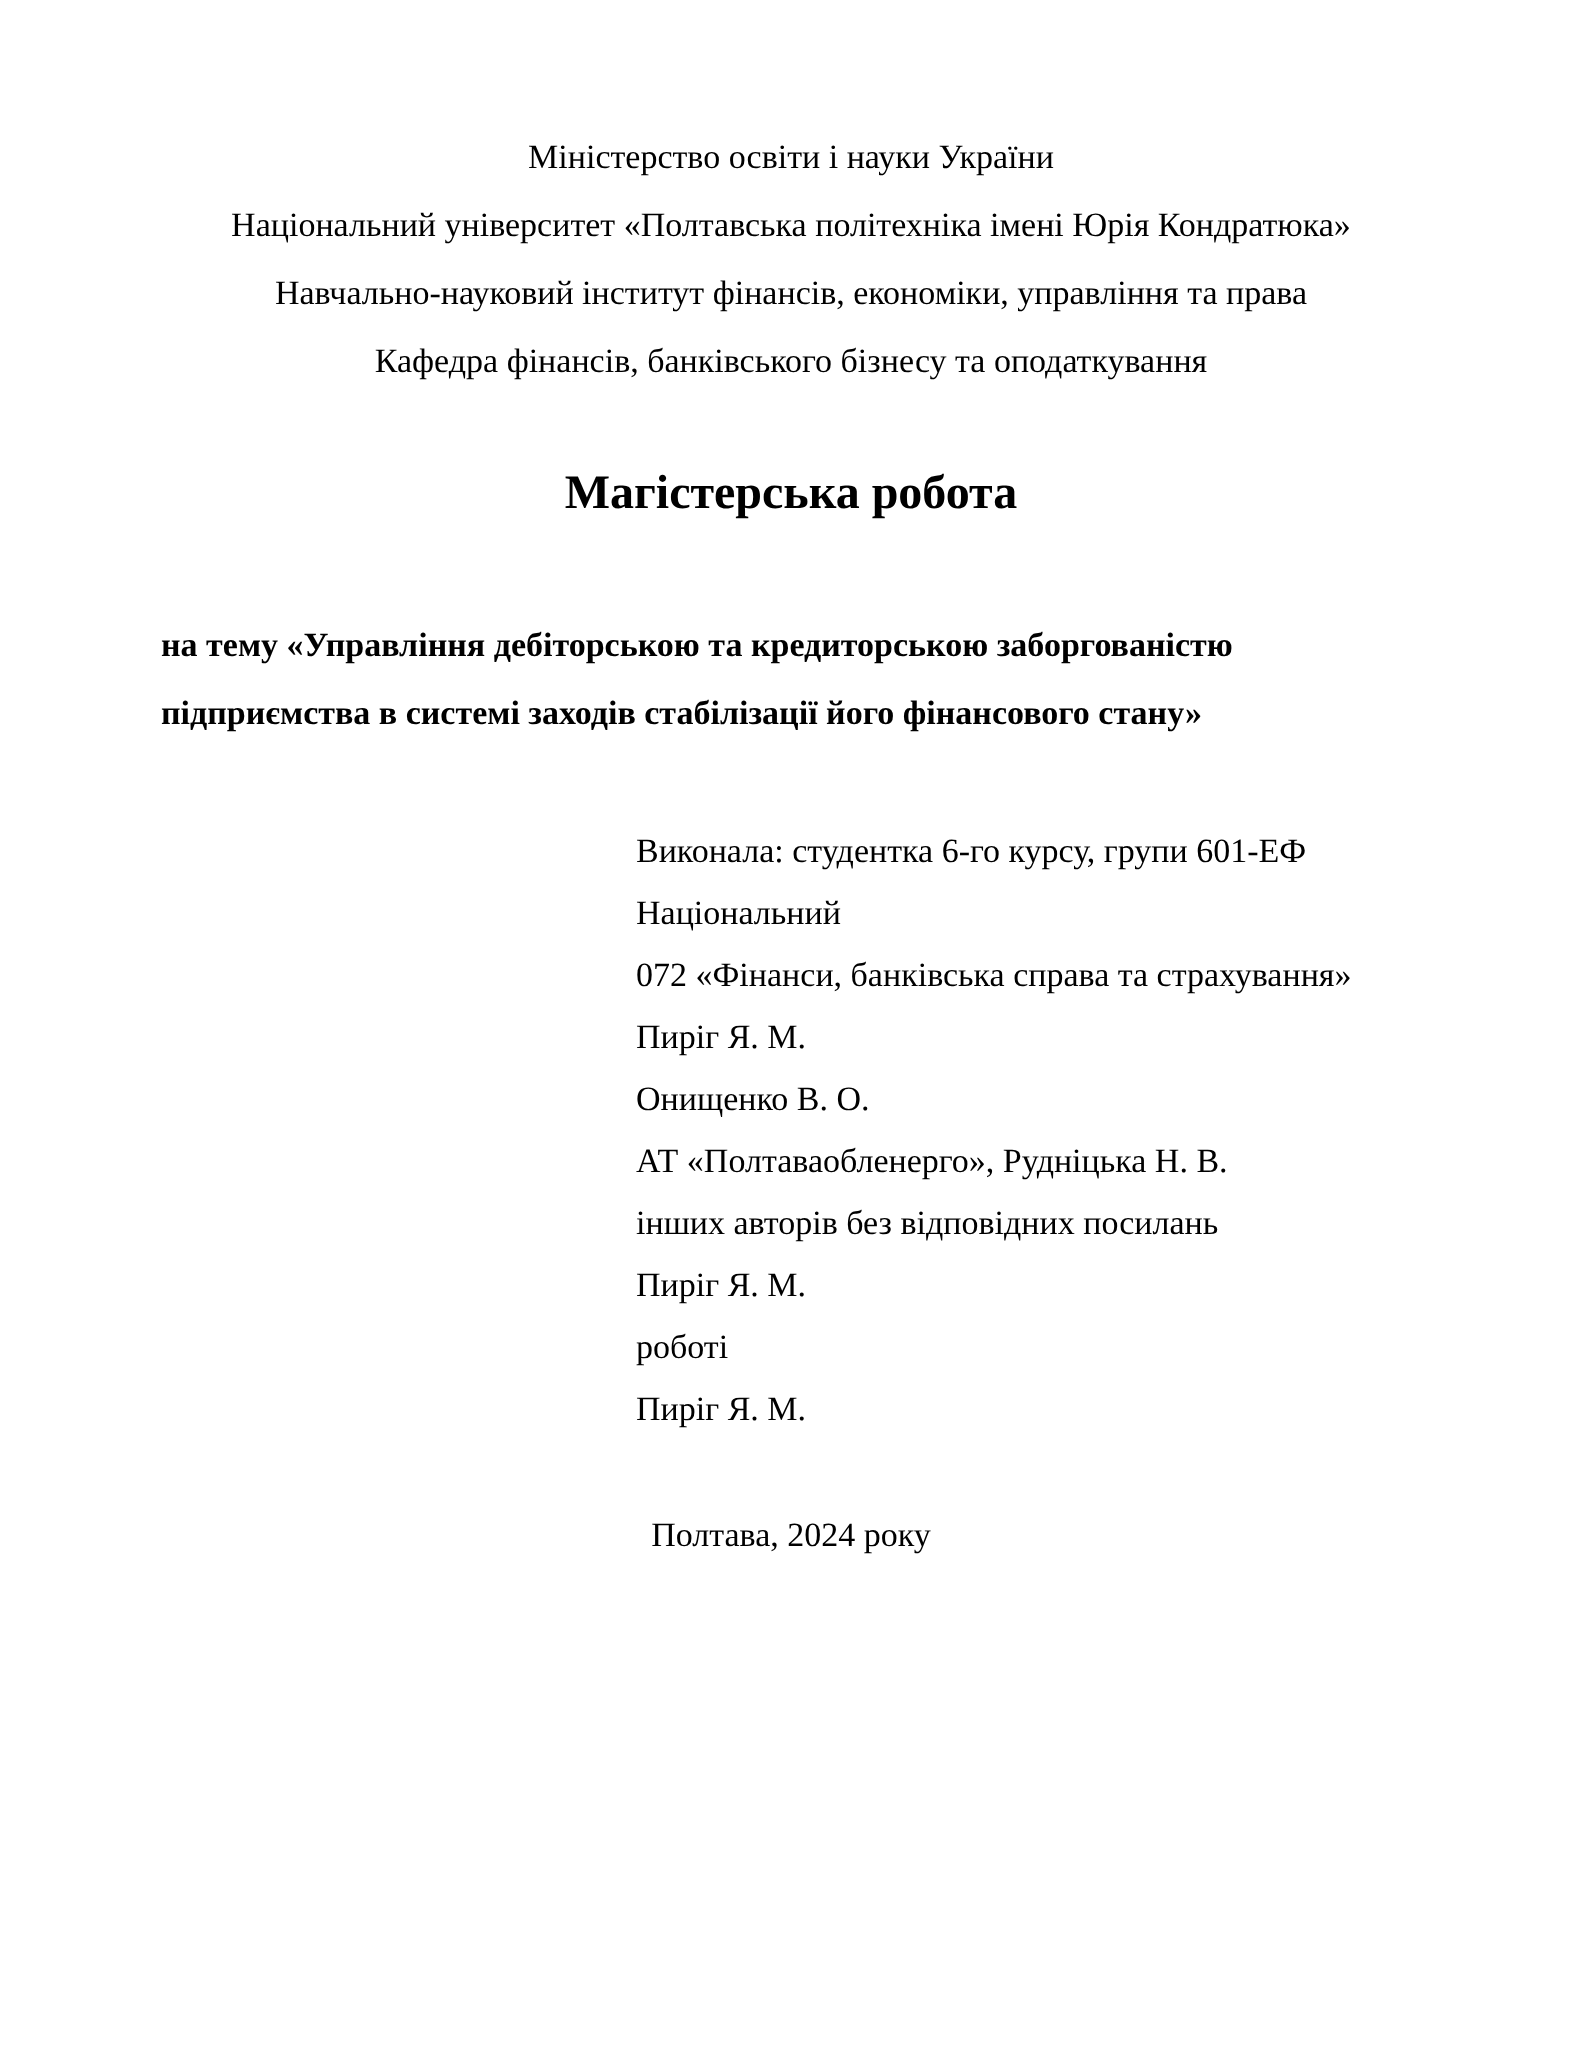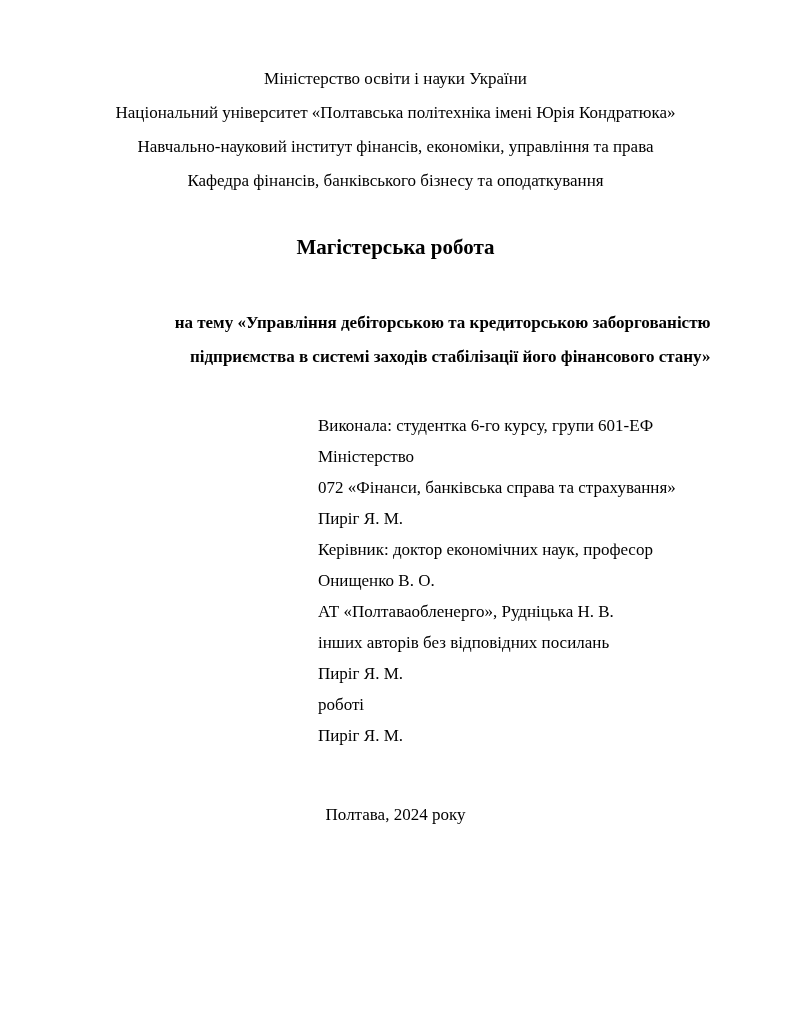--- a/index.html
+++ b/index.html
@@ -24,46 +24,46 @@
     text-align: center;
   }
   .header-line {
     line-height: 34px;
   }
   .title-block {
     text-align: center;
     margin-top: 32px;
   }
   .title-text {
-    font-size: 21px;
+    font-size: 24px;
     font-weight: bold;
     line-height: 34px;
   }
   .topic-block {
     margin: 42px auto 0 auto;
     max-width: 630px;
-    text-align: right;
+    text-align: left;
   }
   .topic-text {
     font-weight: bold;
     line-height: 34px;
   }
   .details-block {
     margin-top: 36px;
     margin-left: 318px;
     margin-right: 40px;
     text-align: left;
   }
   .details-line {
     line-height: 31px;
     white-space: nowrap;
   }
   .footer-block {
     text-align: center;
-    margin-top: 48px;
+    margin-top: 32px;
   }
   .footer-text {
     line-height: 31px;
   }
 </style>
 </head>
 <body>
 
 <div class="page">
 
@@ -77,24 +77,23 @@
   <div class="title-block">
     <div class="title-text">Магістерська робота</div>
   </div>
 
   <div class="topic-block">
     <div class="topic-text">на тему «Управління дебіторською та кредиторською заборгованістю підприємства в системі заходів стабілізації його фінансового стану»</div>
   </div>
 
   <div class="details-block">
     <div class="details-line">Виконала: студентка 6-го курсу, групи 601-ЕФ</div>
-    <div class="details-line">Міністерство</div>
+    <div class="details-line">Національний</div>
     <div class="details-line">072 «Фінанси, банківська справа та страхування»</div>
     <div class="details-line">Пиріг Я. М.</div>
-    <div class="details-line">Керівник: доктор економічних наук, професор</div>
     <div class="details-line">Онищенко В. О.</div>
     <div class="details-line">АТ «Полтаваобленерго», Рудніцька Н. В.</div>
     <div class="details-line">інших авторів без відповідних посилань</div>
     <div class="details-line">Пиріг Я. М.</div>
     <div class="details-line">роботі</div>
     <div class="details-line">Пиріг Я. М.</div>
   </div>
 
   <div class="footer-block">
     <div class="footer-text">Полтава, 2024 року</div>

